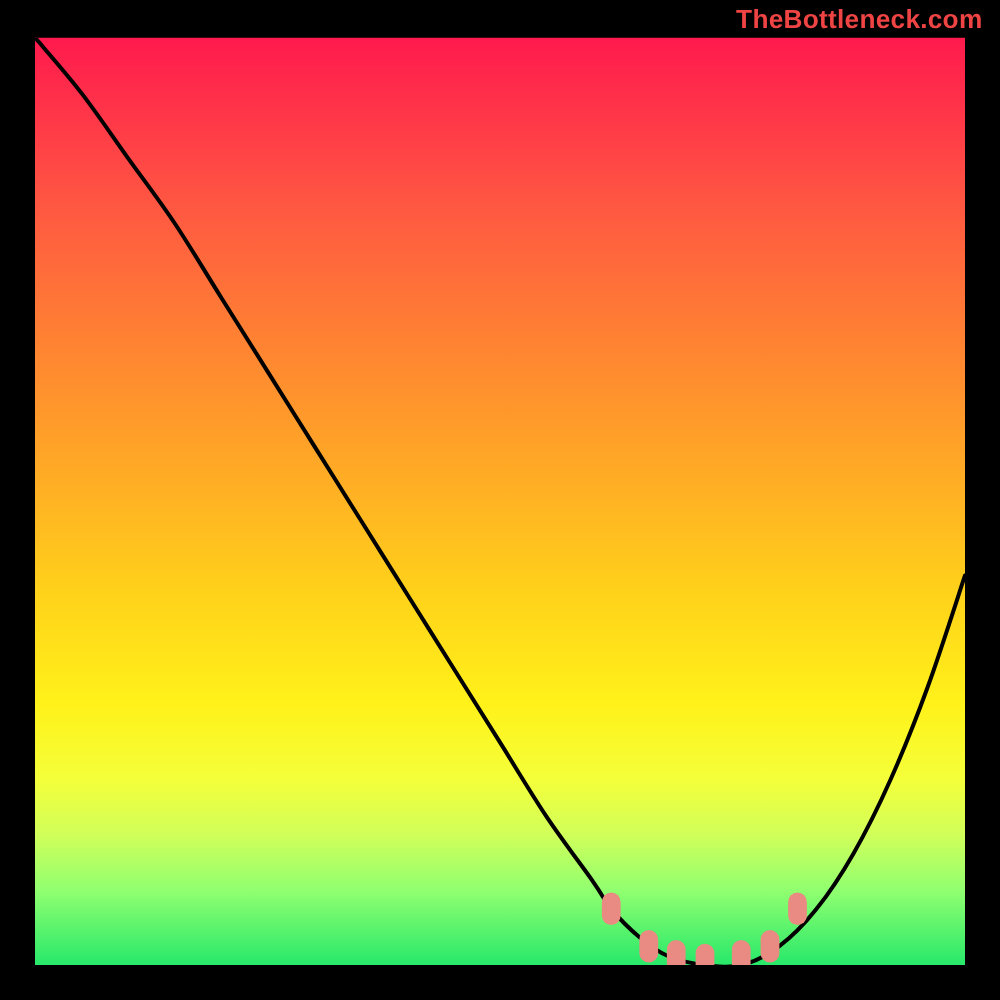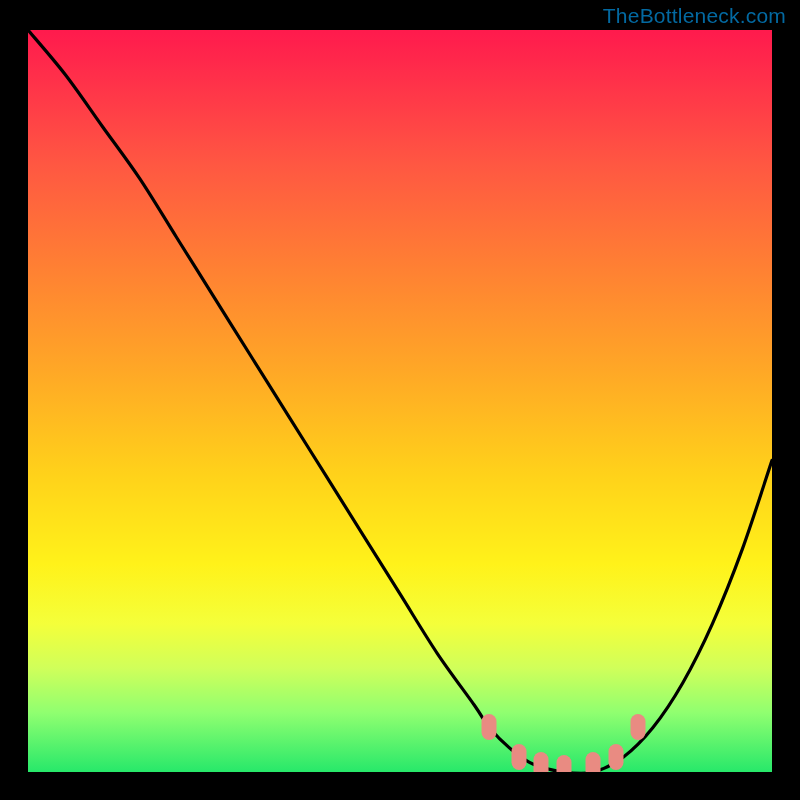--- a/index.html
+++ b/index.html
@@ -7,23 +7,23 @@
     width: 800px;
     height: 800px;
     background: #000;
     position: relative;
     font-family: Arial, sans-serif;
   }
   .attribution {
     position: absolute;
     top: 4px;
     right: 14px;
-    color: #0369a1;
+    color: #ef4444;
     font-size: 21px;
-    font-weight: 400;
+    font-weight: 700;
     letter-spacing: 0.2px;
   }
   .plot-area {
     position: absolute;
     left: 28px;
     top: 30px;
     width: 744px;
     height: 742px;
     overflow: hidden;
   }

